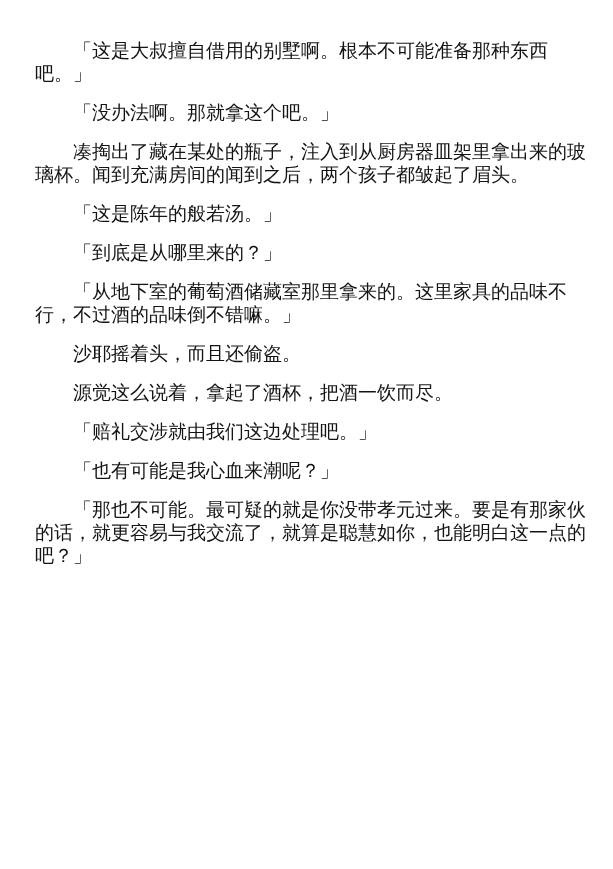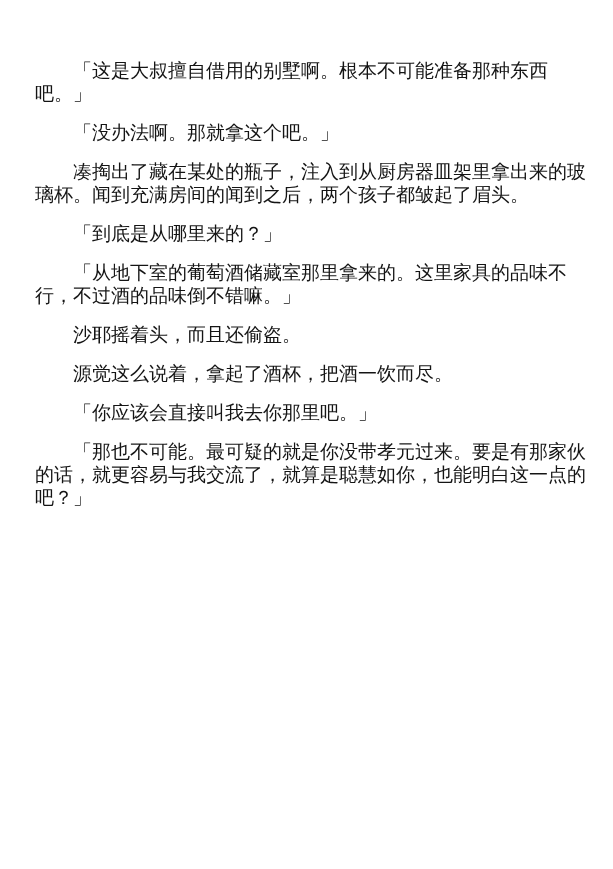--- a/index.html
+++ b/index.html
@@ -10,21 +10,21 @@
   body {
     width: 613px;
     height: 869px;
     overflow: hidden;
     font-family: "Liberation Serif", "DejaVu Serif", serif;
   }
   .page {
     box-sizing: border-box;
     width: 613px;
     height: 869px;
-    padding: 59px 20px 0 35px;
+    padding: 39px 20px 0 35px;
     background: #ffffff;
   }
   .page p {
     margin: 0 0 16px 0;
     font-size: 19px;
     line-height: 23px;
     color: #141414;
     text-indent: 2em;
     white-space: pre-line;
     word-break: break-all;
@@ -33,22 +33,24 @@
 </style>
 </head>
 <body>
 
 <div class="page">
   <p>「这是大叔擅自借用的别墅啊。根本不可能准备那种东西
 吧。」</p>
   <p>「没办法啊。那就拿这个吧。」</p>
   <p>凑掏出了藏在某处的瓶子，注入到从厨房器皿架里拿出来的玻
 璃杯。闻到充满房间的闻到之后，两个孩子都皱起了眉头。</p>
+  <p>「这是陈年的般若汤。」</p>
   <p>「到底是从哪里来的？」</p>
   <p>「从地下室的葡萄酒储藏室那里拿来的。这里家具的品味不
 行，不过酒的品味倒不错嘛。」</p>
   <p>沙耶摇着头，而且还偷盗。</p>
   <p>源觉这么说着，拿起了酒杯，把酒一饮而尽。</p>
-  <p>「你应该会直接叫我去你那里吧。」</p>
+  <p>「赔礼交涉就由我们这边处理吧。」</p>
+  <p>「也有可能是我心血来潮呢？」</p>
   <p>「那也不可能。最可疑的就是你没带孝元过来。要是有那家伙
 的话，就更容易与我交流了，就算是聪慧如你，也能明白这一点的
 吧？」</p>
 </div>
 
 </body></html>

